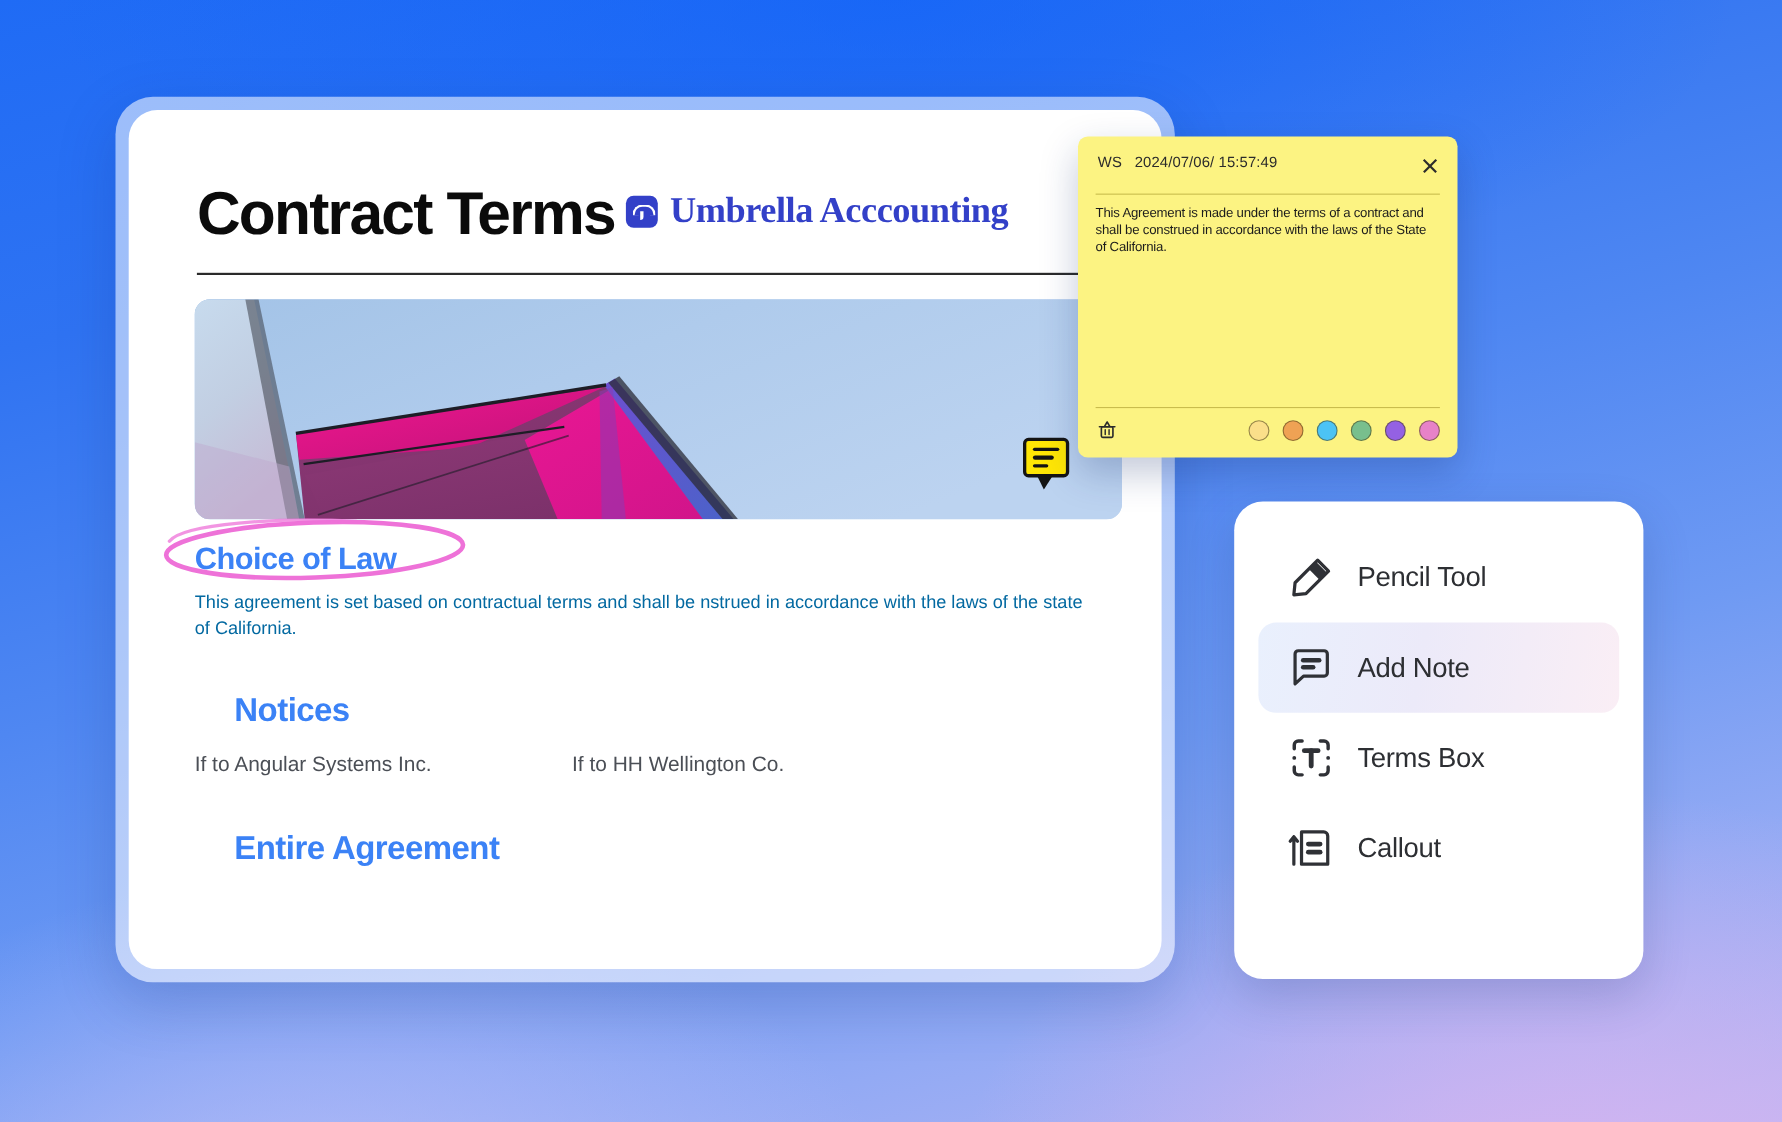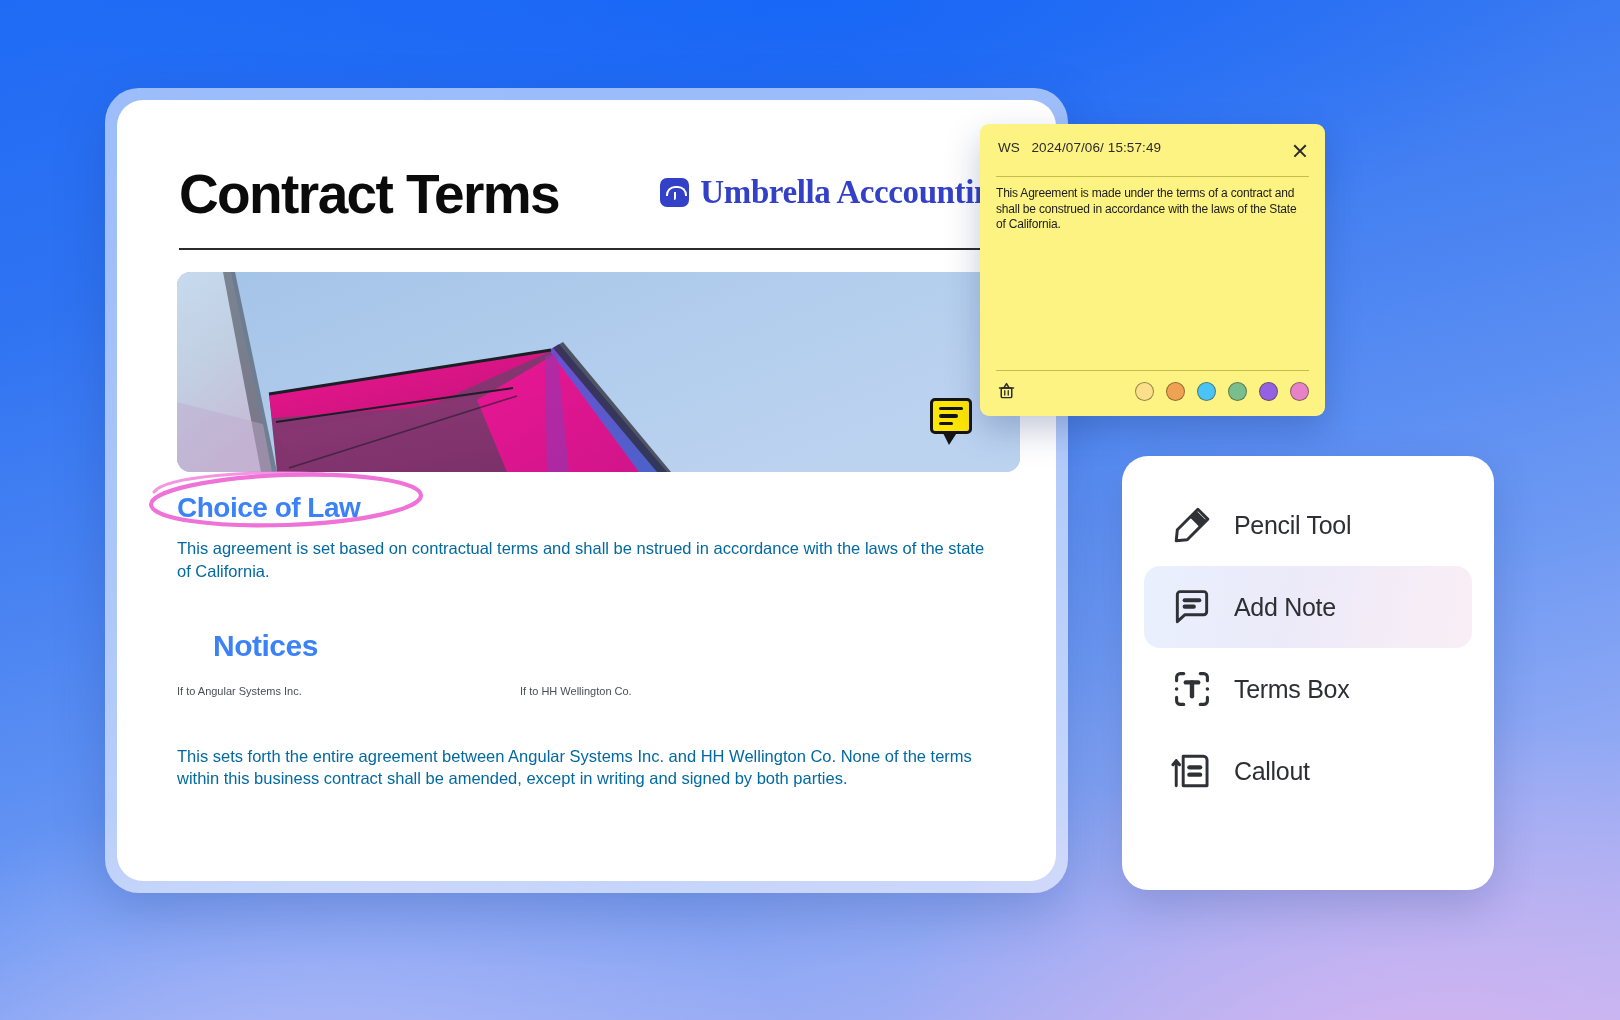--- a/index.html
+++ b/index.html
@@ -46,21 +46,20 @@
     border-radius: 26px;
     overflow: hidden;
   }
 
   .doc-header {
     position: absolute;
     left: 62px; right: 48px; top: 40px;
     height: 110px;
     display: flex;
     align-items: center;
-    justify-content: space-between;
     border-bottom: 2px solid #2a2a2a;
     gap: 10px;
   }
   .doc-title {
     font-size: 55px;
     font-weight: 700;
     letter-spacing: -1.6px;
     color: #0b0b0b;
   }
   .brand {
@@ -162,21 +161,21 @@
     width: 285px; height: 60px;
     pointer-events: none;
   }
 
   .notices-block { margin-top: 46px; }
   .notice-cols {
     margin-top: 22px;
     display: flex;
   }
   .notice-col {
-    font-size: 11px;
+    font-size: 19px;
     color: #4b4f56;
   }
   .notice-col.left { width: 343px; }
 
   .entire-block { margin-top: 48px; }
 
   
   .sticky {
     position: absolute;
     left: 980px; top: 124px;
@@ -366,21 +365,21 @@
 
         <div class="notices-block">
           <div class="sec-h big">Notices</div>
           <div class="notice-cols">
             <div class="notice-col left">If to Angular Systems Inc.</div>
             <div class="notice-col">If to HH Wellington Co.</div>
           </div>
         </div>
 
         <div class="entire-block">
-          <div class="sec-p">This sets forth the entire agreement between Angular Systems Inc. and HH Wellington Co. None of the terms within this business contract shall be amended, except in writing and signed by both parties.</div>
+          <div class="sec-h big">Entire Agreement</div>
         </div>
 
       </div>
     </div>
   </div>
 
   <div class="sticky" style="background: rgb(252, 243, 130);">
     <div class="sticky-head">
       <div class="sticky-meta">
         <span class="who">WS</span>

